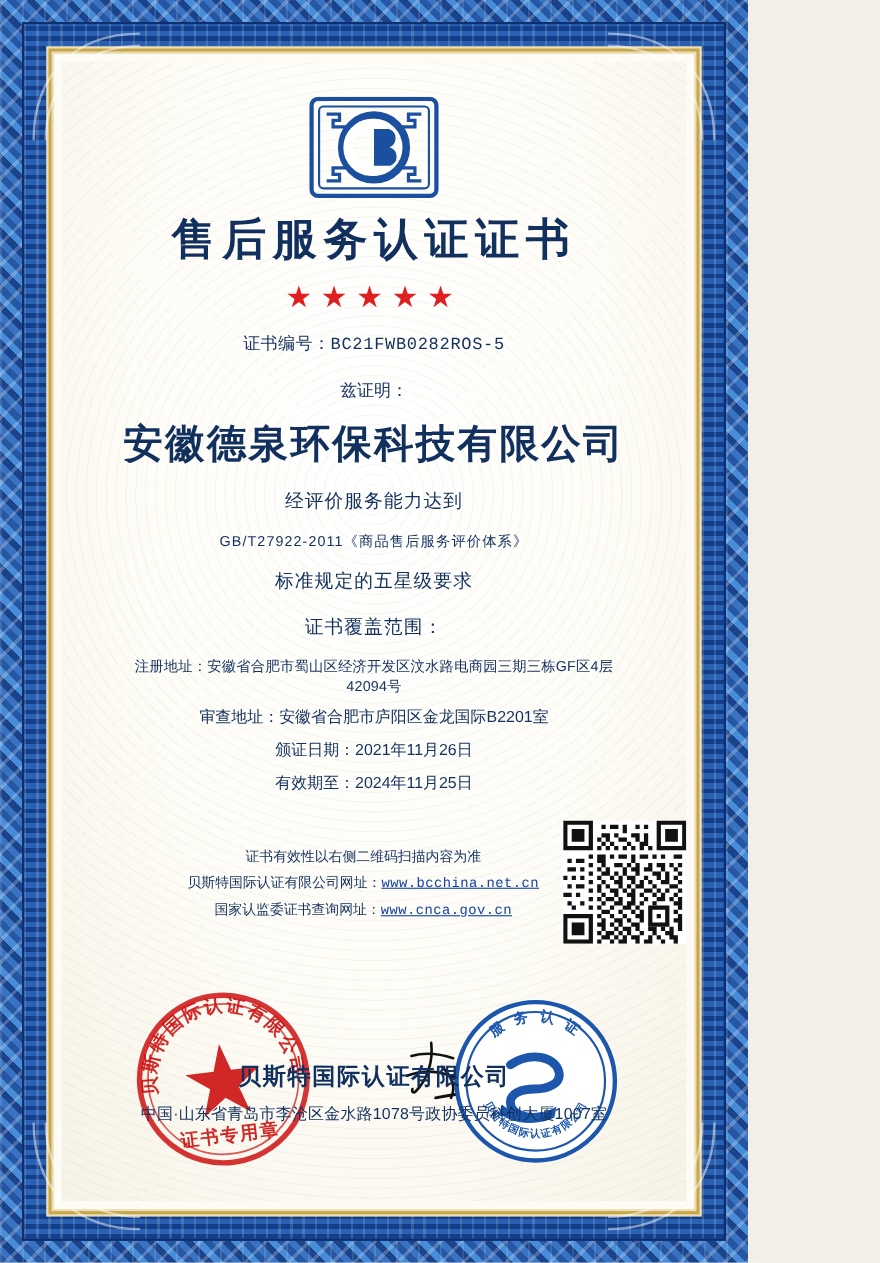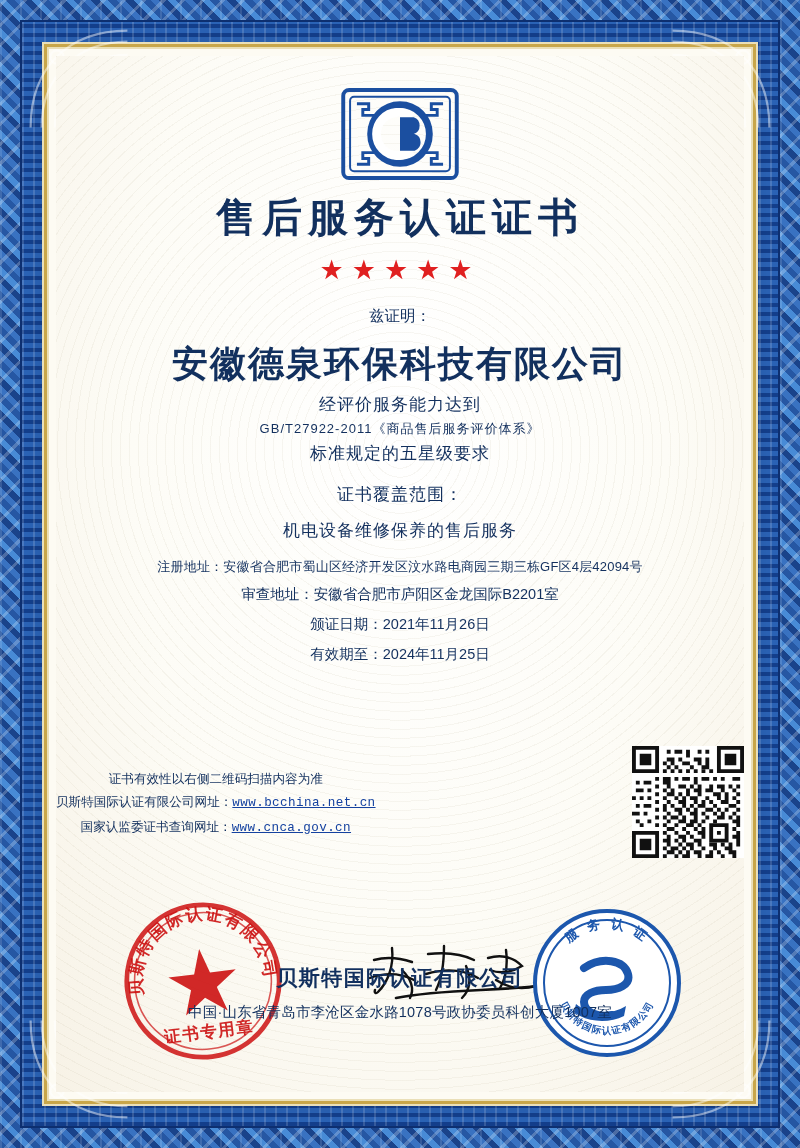--- a/index.html
+++ b/index.html
@@ -2,21 +2,21 @@
 <html><head>
 <meta charset="utf-8">
 <style>
   html,body{margin:0;padding:0;}
   body{
     width:800px;height:1148px;overflow:hidden;
     font-family:"Liberation Sans",sans-serif;
     background:#f3efe6;
   }
   .certificate{
-    position:relative;width:800px;height:1148px;
+    position:relative;width:680px;height:1148px;
     background:
       radial-gradient(ellipse at 50% 40%, #ffffff 0%, #fdfbf4 45%, #f6f1e3 75%, #efe7d4 100%);
     box-sizing:border-box;
   }
   
   .border-outer{
     position:absolute;inset:0;
     background:
       repeating-linear-gradient(45deg,#1b4fa0 0 6px,#2f6cc0 6px 12px,#0f3a86 12px 18px,#3f86d6 18px 24px);
     opacity:.95;
@@ -89,32 +89,32 @@
   }
   .cert-no .mono{font-family:"Liberation Mono",monospace;letter-spacing:.6px;}
   .hereby{margin-top:22px;font-size:15.5px;color:#13305e;}
   .company{
     margin-top:13px;font-size:36px;font-weight:bold;color:#12305e;letter-spacing:2px;
   }
   .credit-code{
     margin-top:14px;font-size:14px;color:#13305e;
   }
   .credit-code .mono{font-family:"Liberation Mono",monospace;letter-spacing:.5px;}
-  .line{margin-top:4px;font-size:17px;color:#13305e;letter-spacing:1px;}
+  .line{margin-top:16px;font-size:17px;color:#13305e;letter-spacing:1px;}
   .line.std{font-size:13px;}
   .scope-label{margin-top:18px;font-size:17px;color:#13305e;letter-spacing:1px;}
   .scope-value{margin-top:13px;font-size:17px;color:#13305e;letter-spacing:1px;}
   .addr{margin-top:16px;font-size:13px;color:#13305e;letter-spacing:.2px;}
   .addr2{margin-top:9px;font-size:14.5px;color:#13305e;}
   .date{margin-top:11px;font-size:14.5px;color:#13305e;}
 
   
   .notes-row{
     position:absolute;left:0;right:0;top:690px;z-index:4;
-    display:flex;align-items:flex-start;justify-content:space-between;
+    display:flex;align-items:flex-start;justify-content:flex-end;
   }
   .notes{
     text-align:center;font-size:12.6px;color:#13305e;line-height:1.85;
     margin-top:22px;margin-right:16px;
   }
   .notes .url{
     color:#1542a0;text-decoration:underline;font-family:"Liberation Mono",monospace;
     letter-spacing:.4px;
   }
   .qr{
@@ -214,32 +214,34 @@
           <circle cx="60" cy="47" r="30" fill="none" stroke="#1b4fa0" stroke-width="7"></circle>
           <path d="M72 30 a22 22 0 1 0 0 34" fill="none" stroke="#ffffff" stroke-width="9"></path>
           <path d="M60 30 h14 a9 9 0 0 1 0 17 h-14 z M60 47 h15 a9 9 0 0 1 0 17 h-15 z" fill="#1b4fa0"></path>
         </svg>
       </div>
 
       <div class="title">售后服务认证证书</div>
 
       <div class="stars">★★★★★</div>
 
+      <div class="cert-no">
+        <span>证书编号：</span><span class="mono">BC21FWB0282ROS-5</span>
+      </div>
 
       <div class="hereby">兹证明：</div>
 
       <div class="company">安徽德泉环保科技有限公司</div>
 
 
       <div class="line">经评价服务能力达到</div>
       <div class="line std">GB/T27922-2011《商品售后服务评价体系》</div>
       <div class="line">标准规定的五星级要求</div>
 
       <div class="scope-label">证书覆盖范围：</div>
-      <div class="scope-value">机电设备维修保养的售后服务</div>
 
       <div class="addr">注册地址：安徽省合肥市蜀山区经济开发区汶水路电商园三期三栋GF区4层42094号</div>
       <div class="addr2">审查地址：安徽省合肥市庐阳区金龙国际B2201室</div>
       <div class="date">颁证日期：2021年11月26日</div>
       <div class="date">有效期至：2024年11月25日</div>
     </div>
 
     <div class="notes-row">
       <div class="notes">
         <div>证书有效性以右侧二维码扫描内容为准</div>

